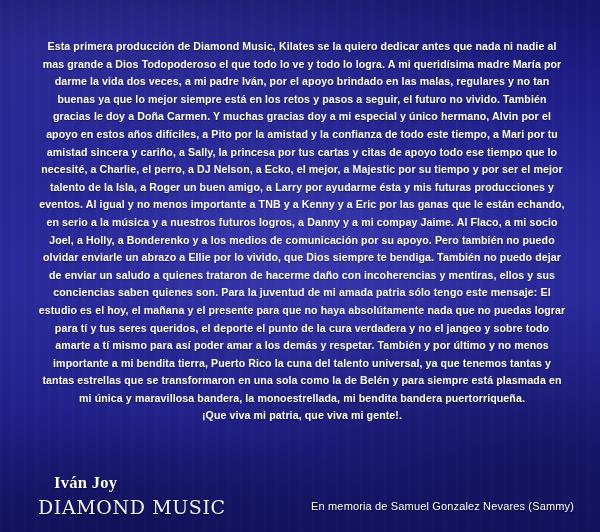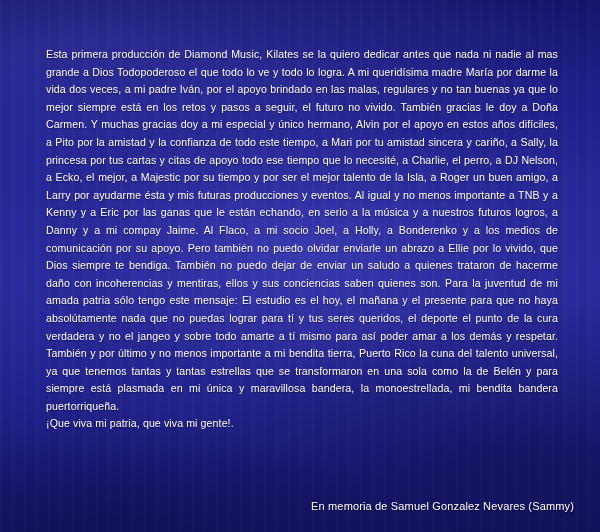--- a/index.html
+++ b/index.html
@@ -57,25 +57,27 @@
   }
 
   .liner-notes {
     color: #ffffff;
     font-size: 10.6px;
     line-height: 17.6px;
     text-align: justify;
     text-justify: inter-word;
     letter-spacing: 0.1px;
     text-shadow: 0 1px 1px rgba(0,0,0,0.5);
-    margin: 16px;
+    margin: 8px;
+    font-weight: bold;
   }
 
   .liner-notes p {
     margin: 0;
+    text-align: center;
   }
   .liner-notes p + p {
     margin-top: 0px;
   }
 
   .exclaim {
     text-align: left;
     margin-top: 2px;
   }
 
@@ -127,16 +129,20 @@
 <div class="page">
 
   <div class="content">
     <div class="liner-notes">
       <p>Esta primera producción de Diamond Music, Kilates se la quiero dedicar antes que nada ni nadie al mas grande a Dios Todopoderoso el que todo lo ve y todo lo logra. A mi queridísima madre María por darme la vida dos veces, a mi padre Iván, por el apoyo brindado en las malas, regulares y no tan buenas ya que lo mejor siempre está en los retos y pasos a seguir, el futuro no vivido. También gracias le doy a Doña Carmen. Y muchas gracias doy a mi especial y único hermano, Alvin por el apoyo en estos años difíciles, a Pito por la amistad y la confianza de todo este tiempo, a Mari por tu amistad sincera y cariño, a Sally, la princesa por tus cartas y citas de apoyo todo ese tiempo que lo necesité, a Charlie, el perro, a DJ Nelson, a Ecko, el mejor, a Majestic por su tiempo y por ser el mejor talento de la Isla, a Roger un buen amigo, a Larry por ayudarme ésta y mis futuras producciones y eventos. Al igual y no menos importante a TNB y a Kenny y a Eric por las ganas que le están echando, en serio a la música y a nuestros futuros logros, a Danny y a mi compay Jaime. Al Flaco, a mi socio Joel, a Holly, a Bonderenko y a los medios de comunicación por su apoyo.  Pero también no puedo olvidar  enviarle un abrazo a Ellie por lo vivido, que Dios siempre te bendiga.  También no puedo dejar de enviar  un saludo  a quienes trataron de hacerme daño con incoherencias y mentiras, ellos y sus conciencias saben quienes son. Para la juventud de mi amada patria sólo tengo este mensaje: El estudio es el hoy, el mañana y el presente para que no haya absolútamente nada que no puedas lograr para tí y tus seres queridos, el deporte el punto de la cura verdadera y no el jangeo y sobre todo amarte a tí mismo para así poder amar a los demás y respetar. También y por último y no menos importante a mi bendita tierra, Puerto Rico la cuna del talento universal, ya que tenemos tantas y tantas estrellas que se transformaron en una sola como la de Belén y para siempre está plasmada en mi única y maravillosa bandera, la monoestrellada, mi bendita bandera puertorriqueña.</p>
       <p class="exclaim">¡Que viva mi patria, que viva mi gente!.</p>
     </div>
   </div>
 
   <div class="footer">
+    <div class="artist-block">
+      <div class="artist-name">Iván Joy</div>
+      <div class="label-name">DIAMOND MUSIC</div>
+    </div>
     <div class="dedication">En memoria de Samuel Gonzalez Nevares (Sammy)</div>
   </div>
 
 </div>
 
 </body></html>

